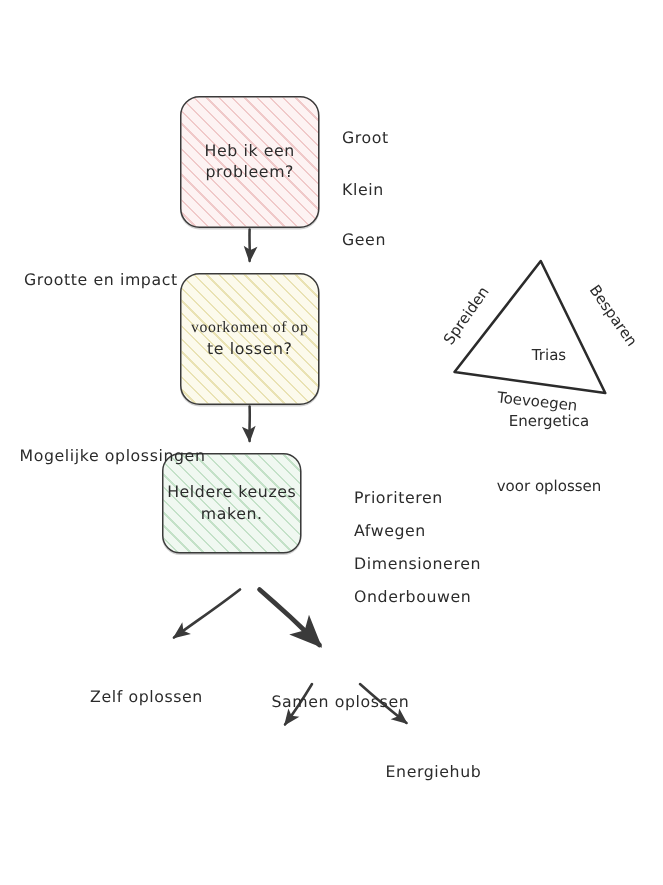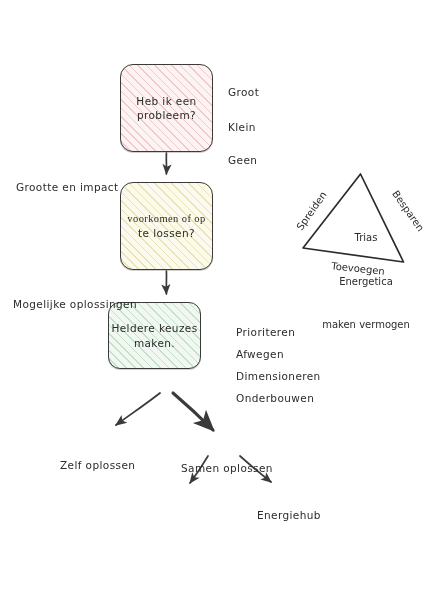--- a/index.html
+++ b/index.html
@@ -143,21 +143,21 @@
   <div class="hand lbl" style="left:257px;top:488px;">Energiehub</div>
 
   <div id="triangle-group">
     <svg id="triangle-svg" width="154" height="112">
       <path d="M72.5,8 L115.5,96 L15,82 Z" fill="none" stroke="#2b2b2b" stroke-width="1.7" stroke-linejoin="round" stroke-linecap="round"></path>
     </svg>
 
     <div class="tri-text" id="tri-center">
       <div>Trias</div>
       <div>Energetica</div>
-      <div>maken vermogen</div>
+      <div>voor oplossen</div>
     </div>
 
     <div class="tri-text" id="tri-spreiden">Spreiden</div>
     <div class="tri-text" id="tri-besparen">Besparen</div>
     <div class="tri-text" id="tri-toevoegen">Toevoegen</div>
   </div>
 
 </div>
 
 </body></html>

